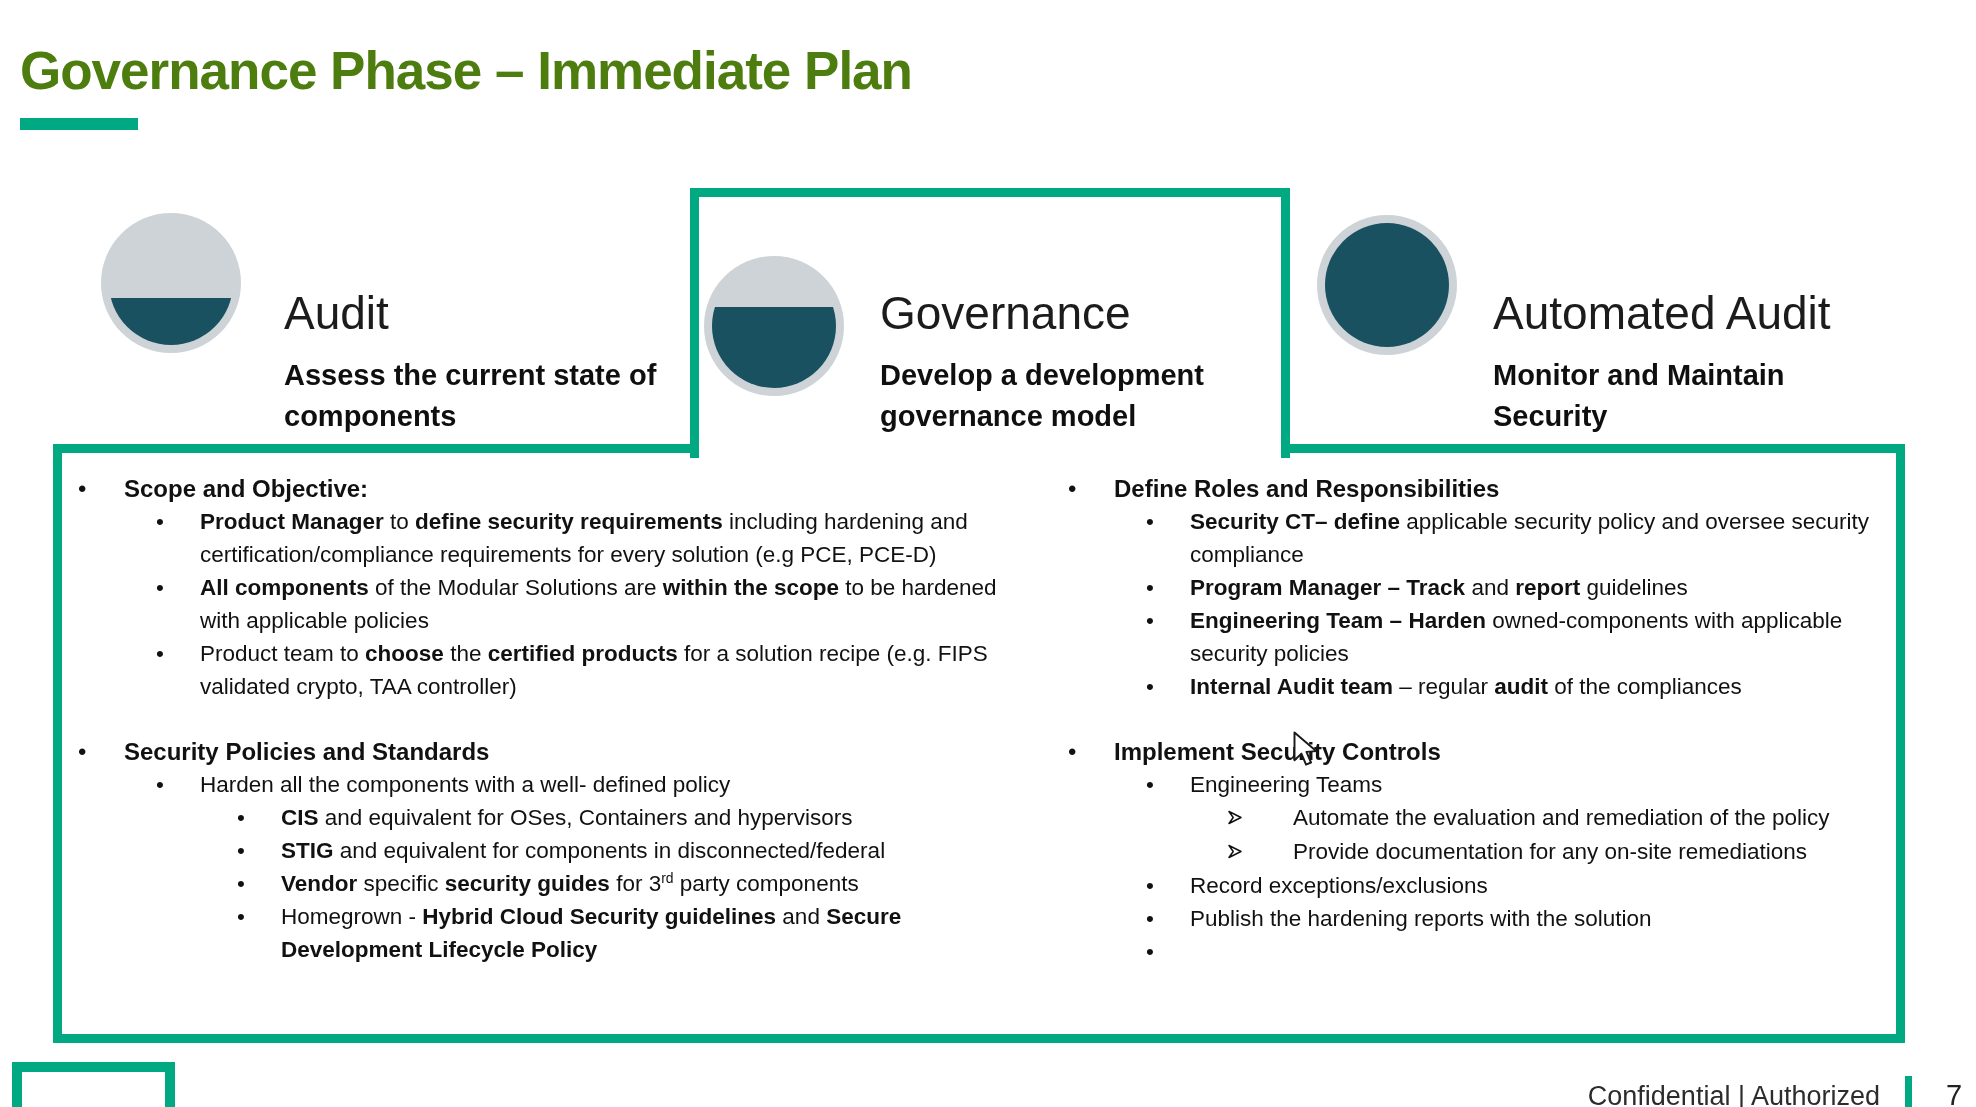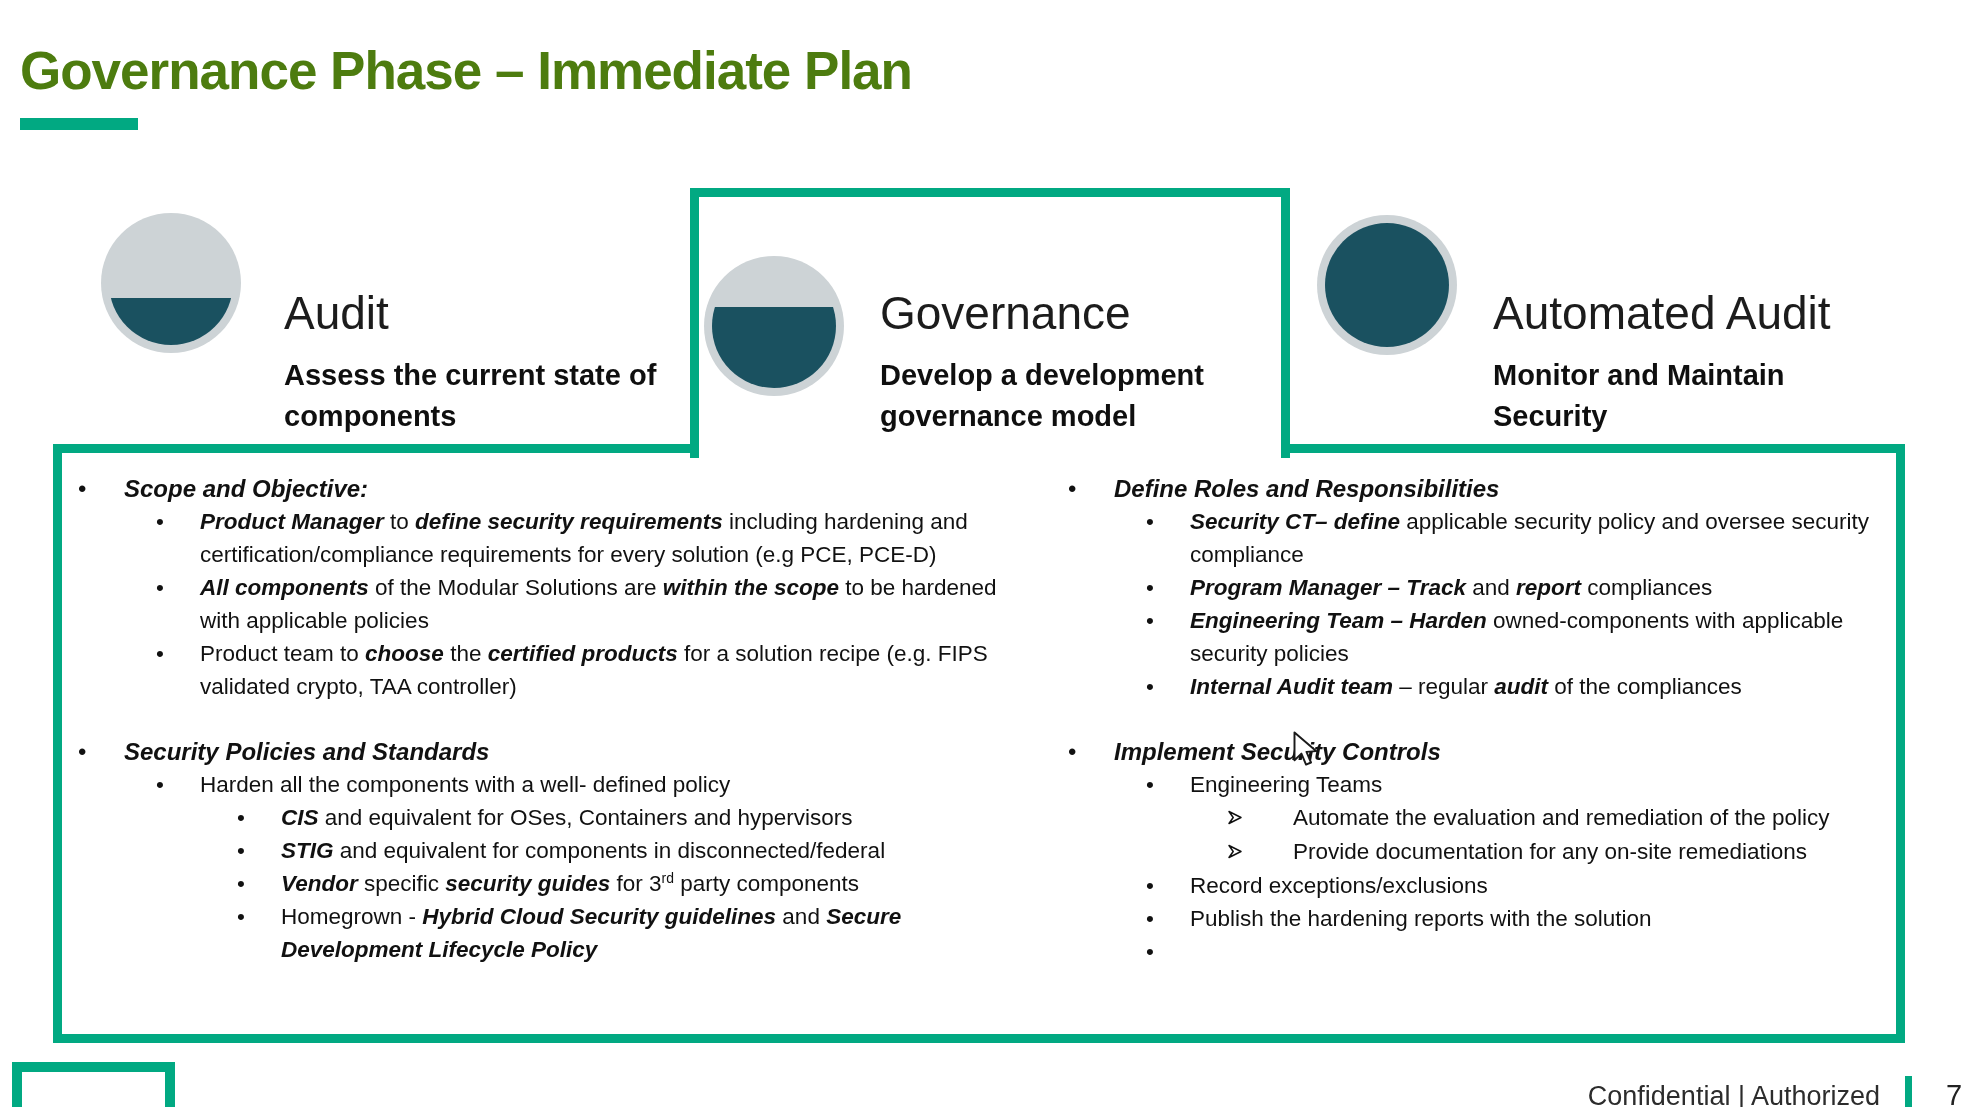--- a/index.html
+++ b/index.html
@@ -58,21 +58,21 @@
   .section + .section{margin-top:32px;}
   .li{display:flex;align-items:flex-start;}
   .li .marker{flex:0 0 46px;text-align:left;}
   .li.lvl1{font-size:24px;}
   .li.lvl2{padding-left:78px;}
   .li.lvl2 .marker{flex:0 0 44px;}
   .li.lvl3{padding-left:159px;}
   .li.lvl3 .marker{flex:0 0 44px;}
   .li.arrow .marker{flex:0 0 66px;}
   .txt{flex:1 1 auto;}
-  .b{font-weight:bold;font-style:italic;}
+  .b{font-weight:bold;}
   sup{font-size:0.62em;line-height:0;}
   
   .footer-text{
     position:absolute;right:96px;bottom:-5px;font-size:27px;color:#2c2c2c;
     white-space:nowrap;z-index:3;
   }
   .footer-bar{
     position:absolute;left:1905px;top:1076px;width:7px;height:42px;
     background:#01A982;z-index:3;
   }
@@ -183,21 +183,21 @@
       <div class="li lvl1">
         <span class="marker">•</span>
         <span class="txt"><span class="b">Define Roles and Responsibilities</span></span>
       </div>
       <div class="li lvl2">
         <span class="marker">•</span>
         <span class="txt"><span class="b">Security CT– define</span><span> applicable security policy and oversee security compliance</span></span>
       </div>
       <div class="li lvl2">
         <span class="marker">•</span>
-        <span class="txt"><span class="b">Program Manager – Track</span><span> and </span><span class="b">report</span><span> compliances</span></span>
+        <span class="txt"><span class="b">Program Manager – Track</span><span> and </span><span class="b">report</span><span> guidelines</span></span>
       </div>
       <div class="li lvl2">
         <span class="marker">•</span>
         <span class="txt"><span class="b">Engineering Team – Harden</span><span> owned-components with applicable security policies</span></span>
       </div>
       <div class="li lvl2">
         <span class="marker">•</span>
         <span class="txt"><span class="b">Internal Audit team</span><span> – regular </span><span class="b">audit</span><span> of the compliances</span></span>
       </div>
     </div>

